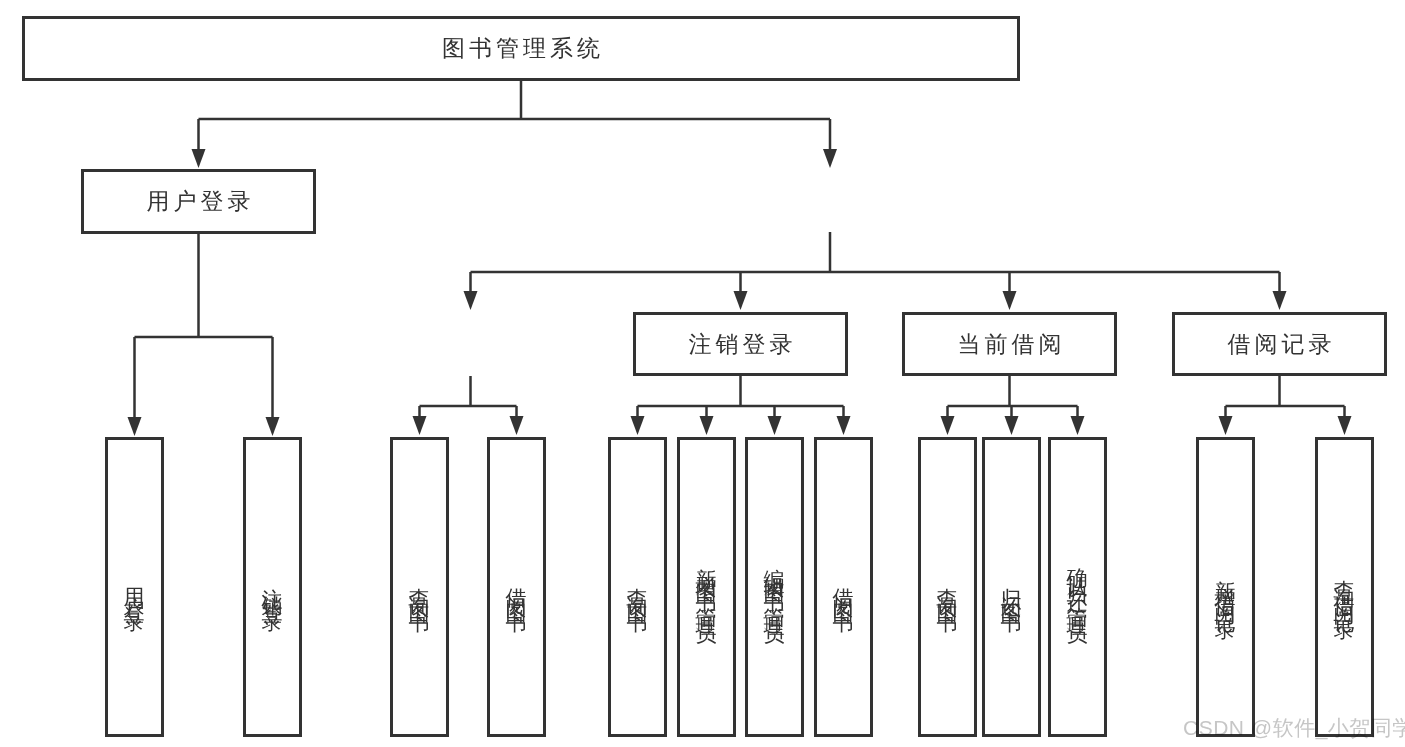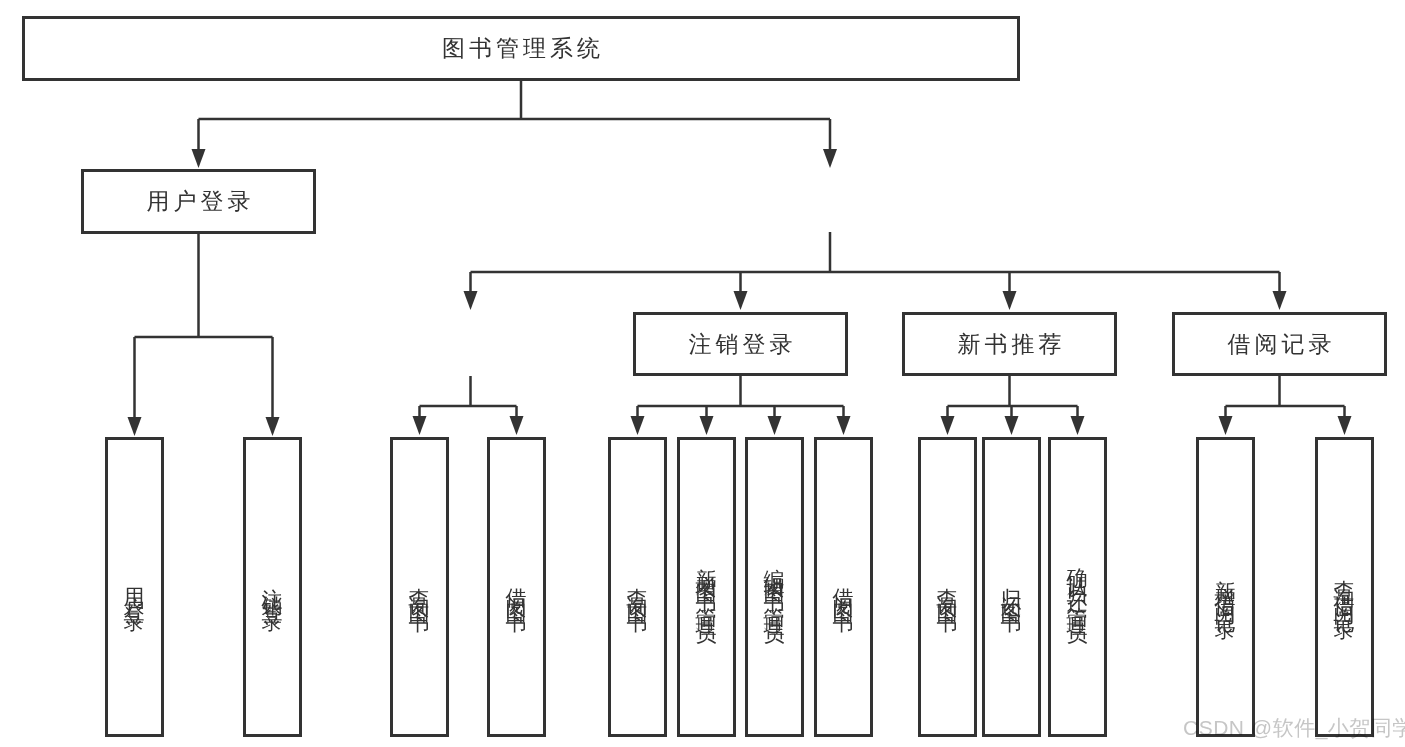--- a/index.html
+++ b/index.html
@@ -110,21 +110,21 @@
   </div>
 
   <div class="node h" style="left:81px; top:169px; width:235px; height:65px;">
     <span class="lbl">用户登录</span>
   </div>
 
   <div class="node h" style="left:633px; top:312px; width:215px; height:64px;">
     <span class="lbl">注销登录</span>
   </div>
   <div class="node h" style="left:902px; top:312px; width:215px; height:64px;">
-    <span class="lbl">新书推荐</span>
+    <span class="lbl">当前借阅</span>
   </div>
   <div class="node h" style="left:1172px; top:312px; width:215px; height:64px;">
     <span class="lbl">借阅记录</span>
   </div>
 
   <div class="node v" style="left:105px; top:437px; width:59px; height:300px;">
     <span class="lbl">用户登录</span>
   </div>
   <div class="node v" style="left:243px; top:437px; width:59px; height:300px;">
     <span class="lbl">注销登录</span>

